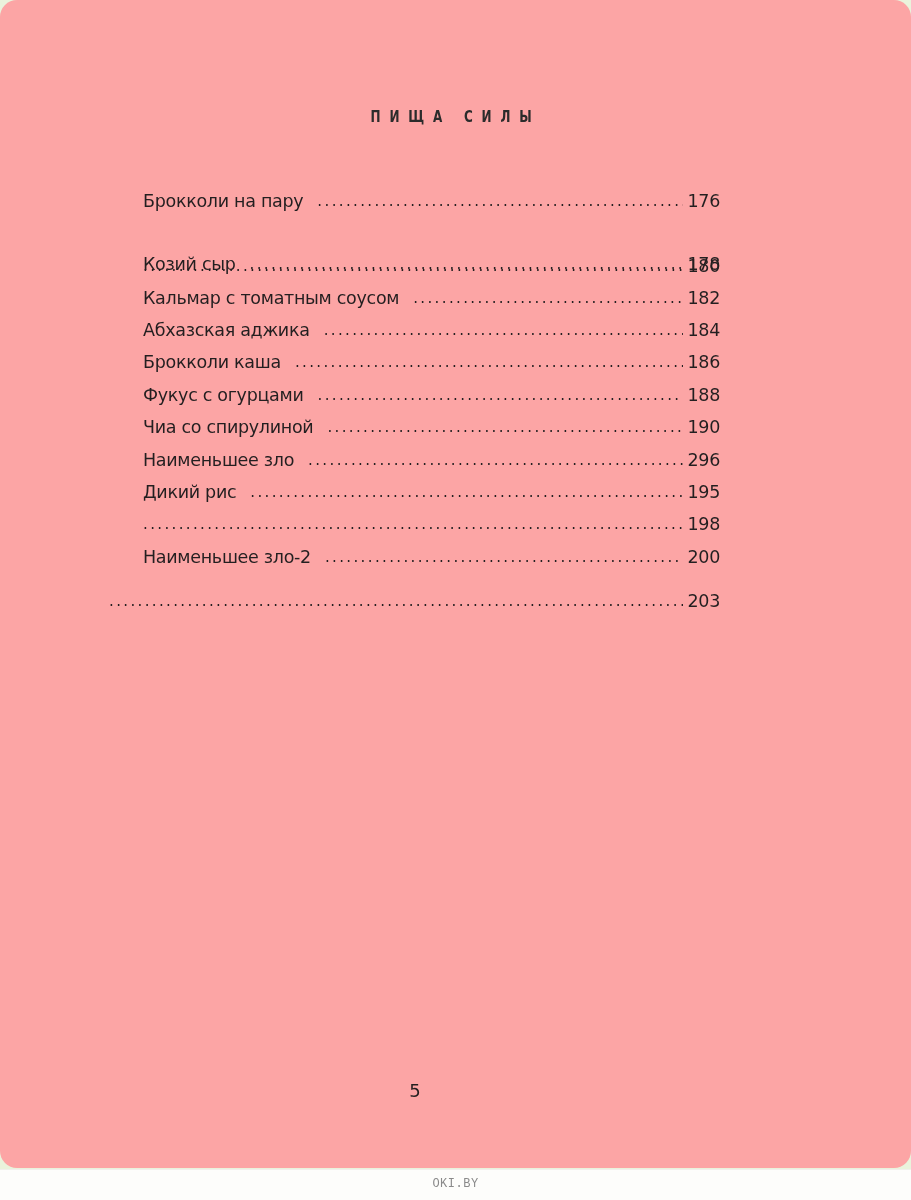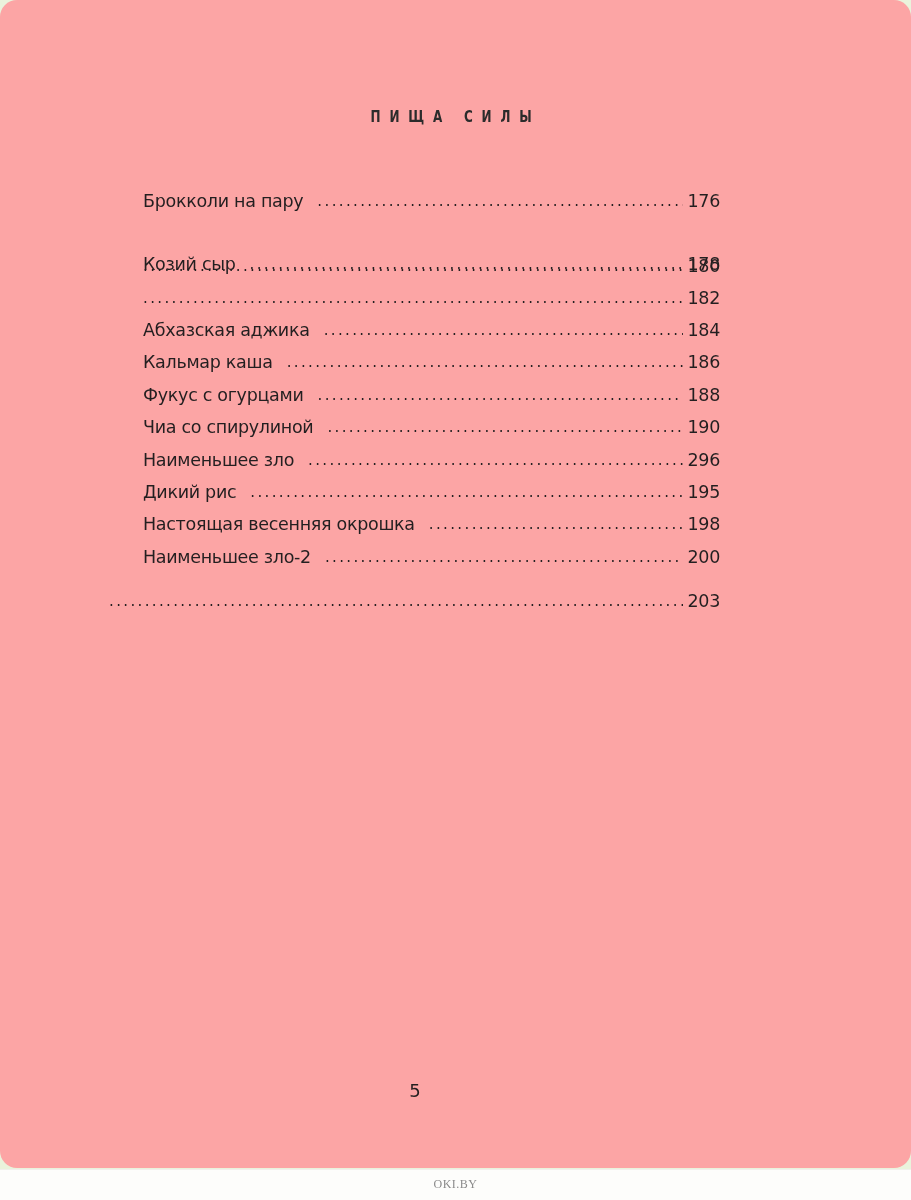--- a/index.html
+++ b/index.html
@@ -91,21 +91,21 @@
       height: 31px;
       background: #fdfdfb;
       border-top: 1px solid #f1f1ec;
     }
     .watermark {
       position: absolute;
       top: 7px;
       left: 0;
       width: 911px;
       text-align: center;
-      font-family: Liberation Serif, serif;
+      font-family: Liberation Mono, monospace;
       font-size: 12px;
       color: #8a8a8a;
       letter-spacing: 0.5px;
     }
   </style>
 </head>
 <body>
 
 <div class="page">
 
@@ -124,32 +124,33 @@
       <span class="leader"></span>
       <span class="page-num">178</span>
     </div>
 
     <div class="toc-row sub" style="top:255px;">
       <span class="leader"></span>
       <span class="page-num">180</span>
     </div>
 
     <div class="toc-row sub" style="top:287px;">
+      <span class="label">Кальмар с томатным соусом</span>
       <span class="leader"></span>
       <span class="page-num">182</span>
     </div>
 
     <div class="toc-row sub" style="top:319px;">
       <span class="label">Абхазская аджика</span>
       <span class="leader"></span>
       <span class="page-num">184</span>
     </div>
 
     <div class="toc-row sub" style="top:351px;">
-      <span class="label">Кальмар каша</span>
+      <span class="label">Брокколи каша</span>
       <span class="leader"></span>
       <span class="page-num">186</span>
     </div>
 
     <div class="toc-row sub" style="top:384px;">
       <span class="label">Фукус с огурцами</span>
       <span class="leader"></span>
       <span class="page-num">188</span>
     </div>
 
@@ -165,21 +166,20 @@
       <span class="page-num">296</span>
     </div>
 
     <div class="toc-row sub" style="top:481px;">
       <span class="label">Дикий рис</span>
       <span class="leader"></span>
       <span class="page-num">195</span>
     </div>
 
     <div class="toc-row sub" style="top:513px;">
-      <span class="label">Настоящая весенняя окрошка</span>
       <span class="leader"></span>
       <span class="page-num">198</span>
     </div>
 
     <div class="toc-row sub" style="top:546px;">
       <span class="label">Наименьшее зло-2</span>
       <span class="leader"></span>
       <span class="page-num">200</span>
     </div>
 

